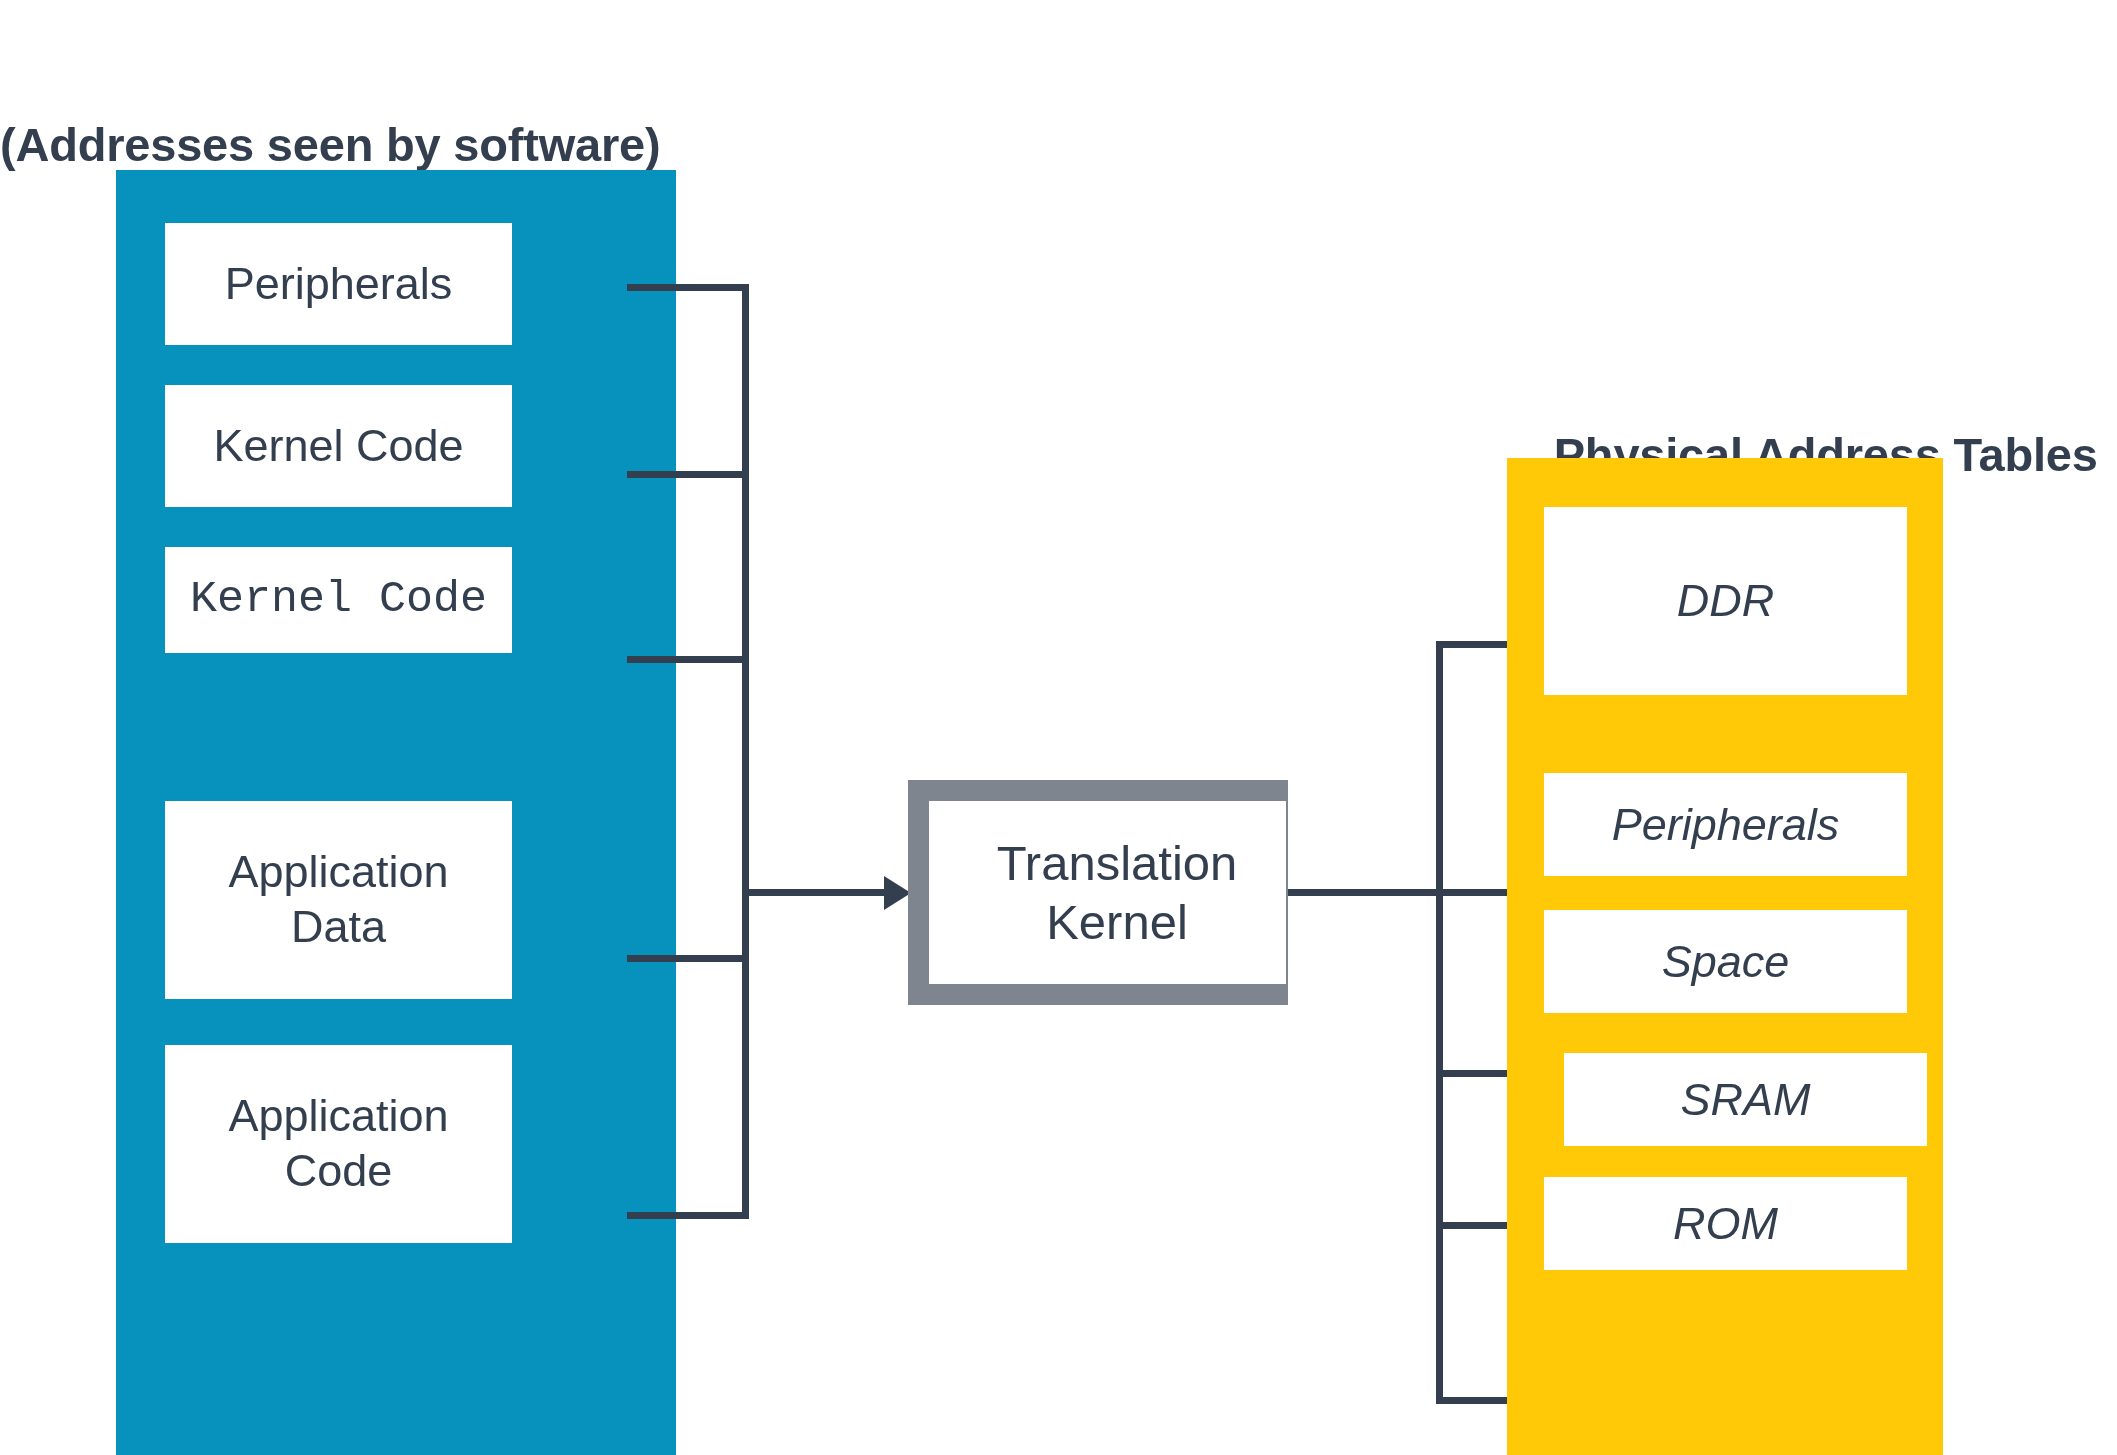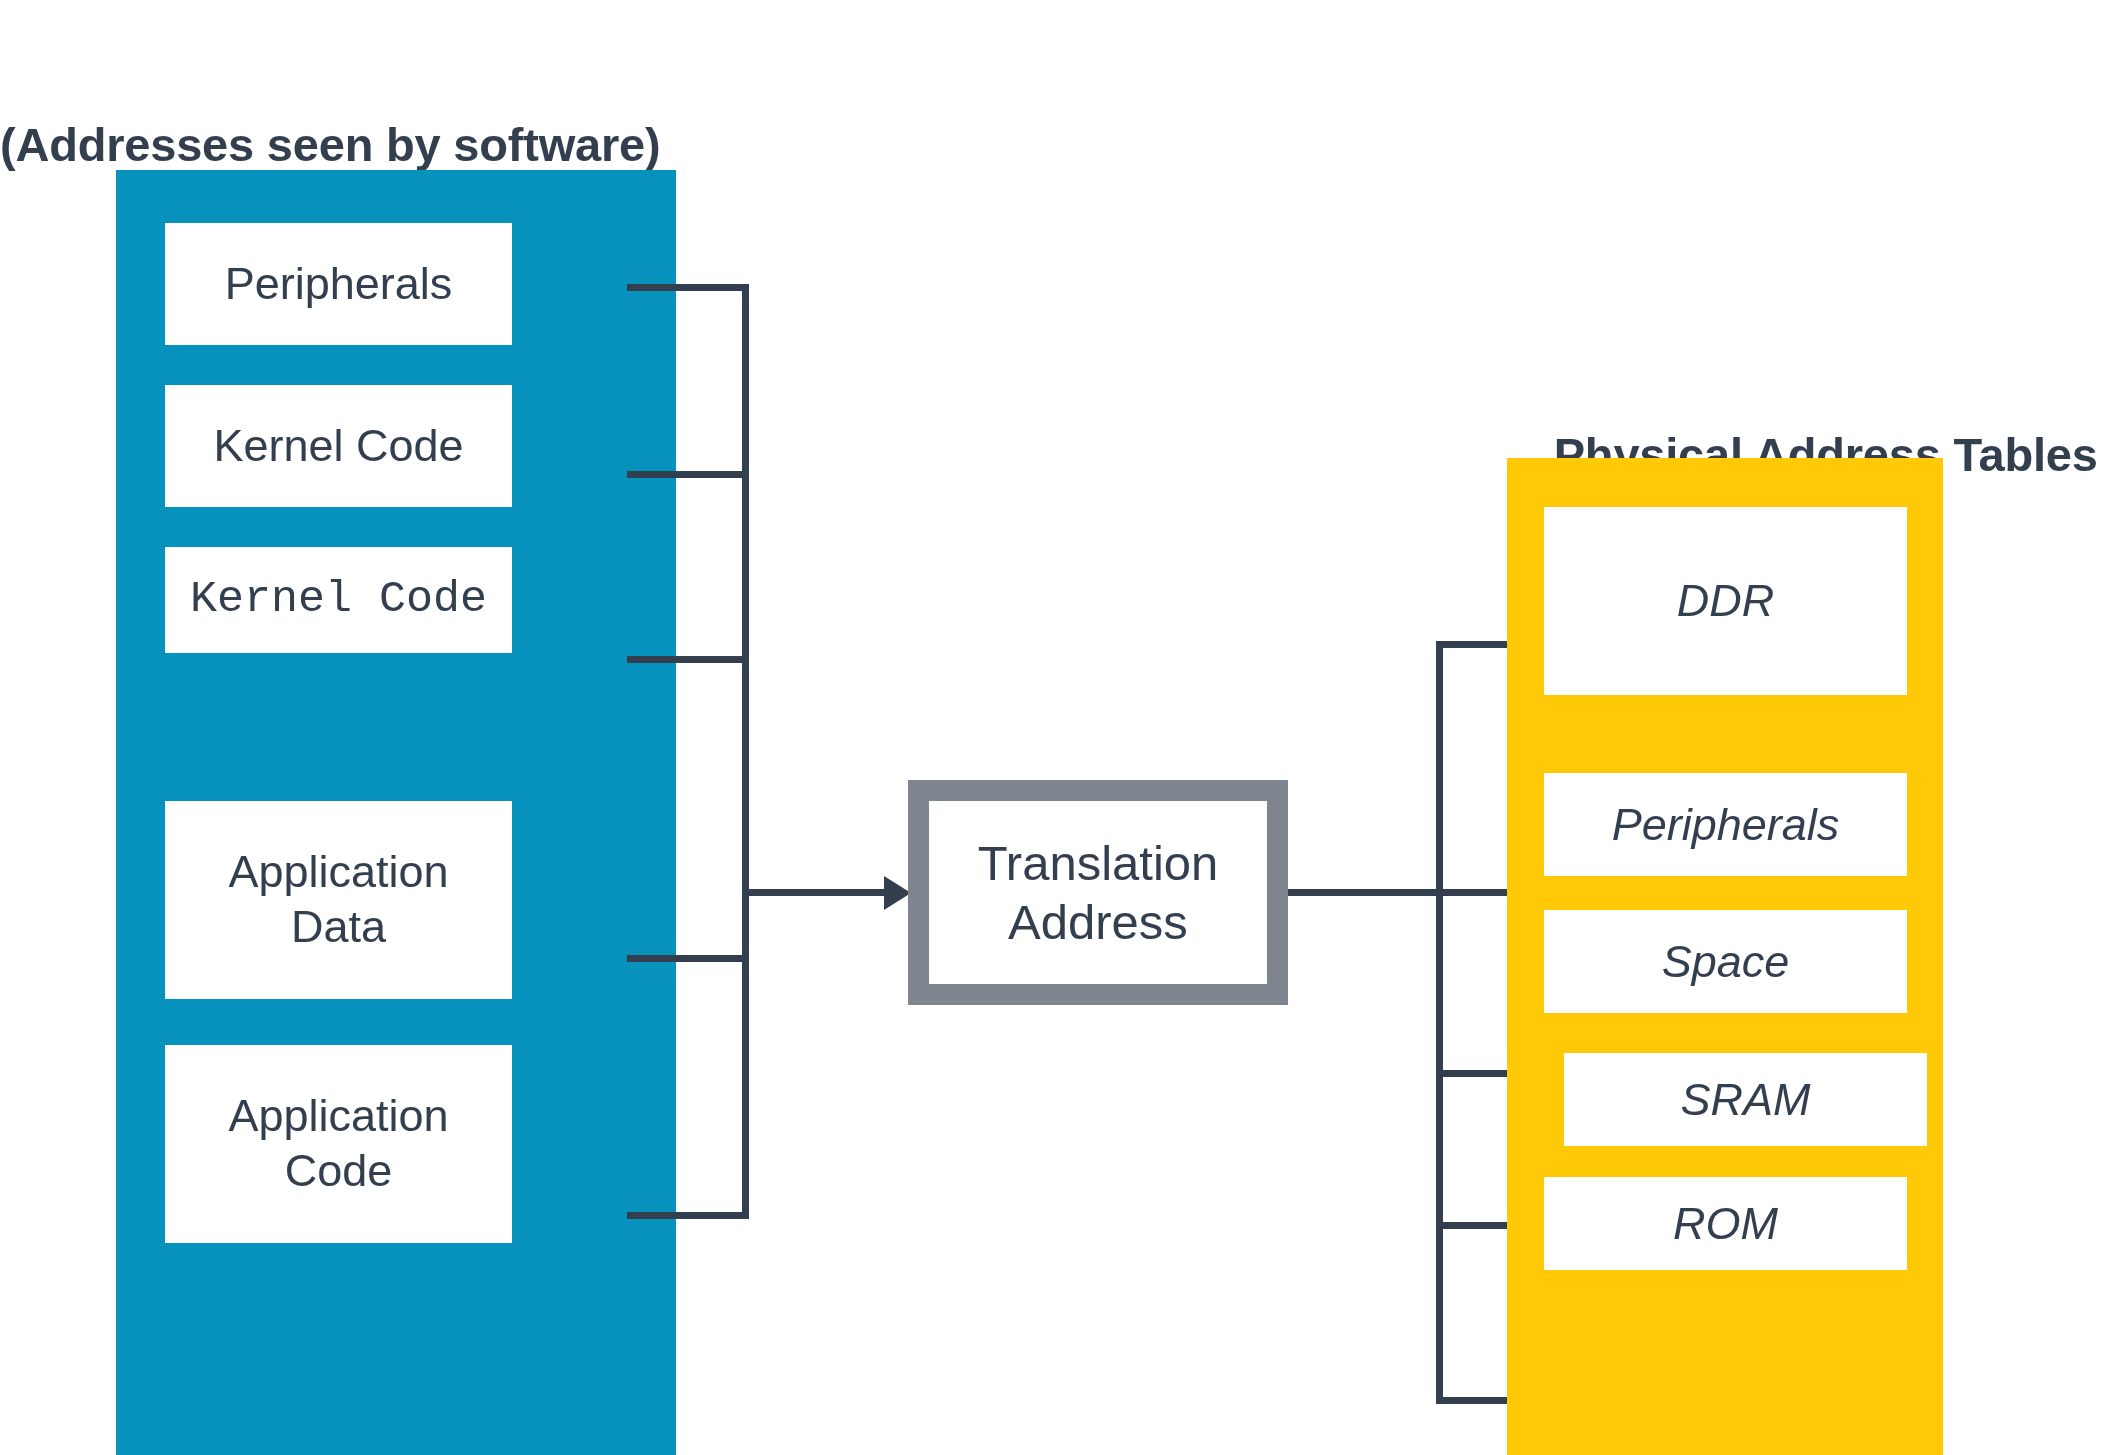--- a/index.html
+++ b/index.html
@@ -102,20 +102,21 @@
     width: 100%;
     height: 100%;
     background: #ffffff;
     display: flex;
     align-items: center;
     justify-content: center;
     text-align: center;
     color: #333F4F;
     font-size: 49px;
     line-height: 1.2;
+    padding-left: 19px;
   }
 
   
   #pas-container {
     position: absolute;
     left: 1507px;
     top: 458px;
     width: 436px;
     height: 997px;
     background: #FFC907;
@@ -170,21 +171,21 @@
   <div class="hline" style="left:627px; top:955px; width:122px;"></div>
   <div class="hline" style="left:627px; top:1212px; width:122px;"></div>
 
   <div class="vline" style="left:742px; top:284px; height:935px;"></div>
 
   <div class="hline" style="left:742px; top:889px; width:148px;"></div>
   <div class="arrow-head" style="left:884px; top:876px;"></div>
 
   <div id="tt-box">
     <div id="tt-inner">
-      <span><span>Translation</span><br><span>Address</span></span>
+      <span><span>Translation</span><br><span>Kernel</span></span>
     </div>
   </div>
 
   <div class="hline" style="left:1288px; top:889px; width:268px;"></div>
   <div class="arrow-head" style="left:1548px; top:876px;"></div>
 
   <div class="vline" style="left:1436px; top:641px; height:763px;"></div>
 
   <div class="hline" style="left:1436px; top:641px; width:120px;"></div>
   <div class="arrow-head" style="left:1548px; top:628px;"></div>

